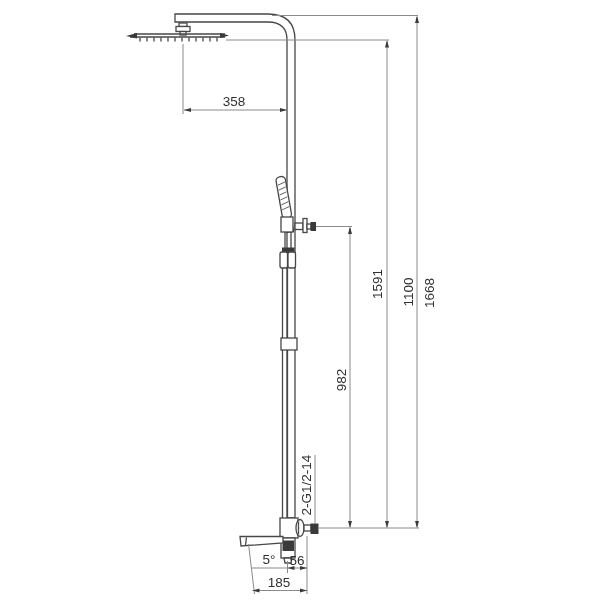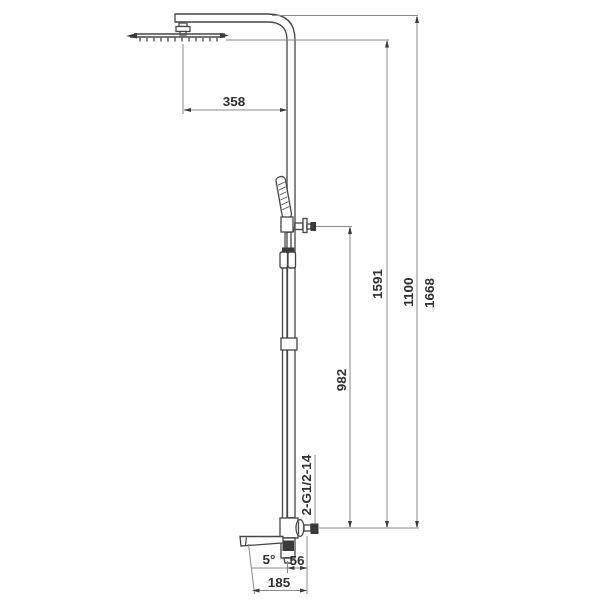--- a/index.html
+++ b/index.html
@@ -9,21 +9,20 @@
     height: 600px;
     background: #ffffff;
     font-family: "Liberation Sans", sans-serif;
   }
   #drawing-wrap {
     position: relative;
     width: 600px;
     height: 600px;
     background: #ffffff;
     overflow: hidden;
-    font-weight: bold;
   }
   svg text {
     fill: #303030;
     font-family: "Liberation Sans", sans-serif;
     font-size: 13.5px;
   }
   .fx { stroke: #474747; stroke-width: 1.3; fill: none; }
   .fxw { stroke: #474747; stroke-width: 1.3; fill: #ffffff; }
   .fxd { stroke: #3a3a3a; stroke-width: 1; fill: #3a3a3a; }
   .dim { stroke: #8a8a8a; stroke-width: 1; fill: none; }

